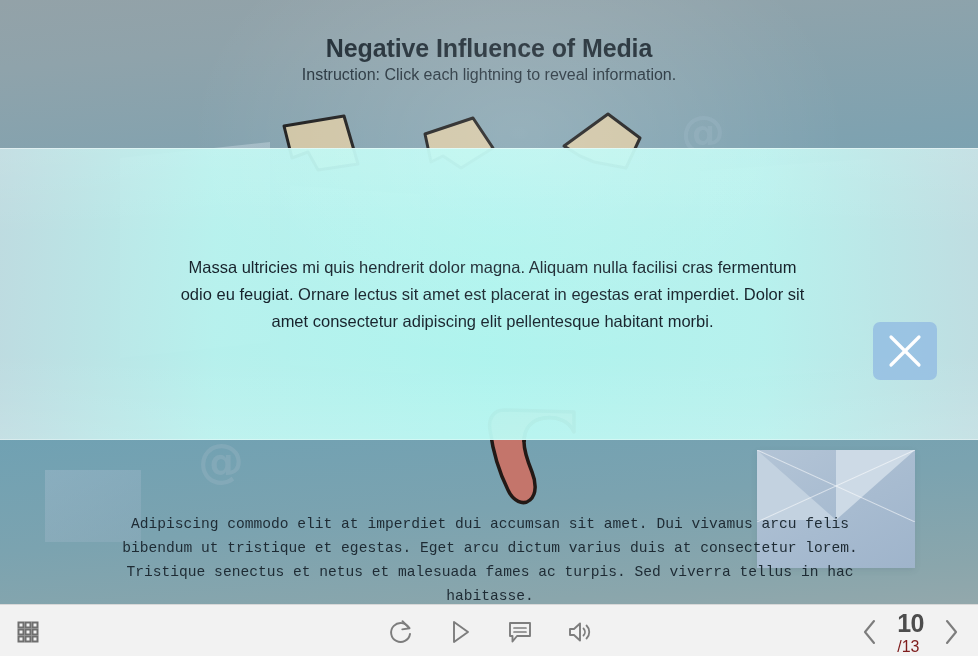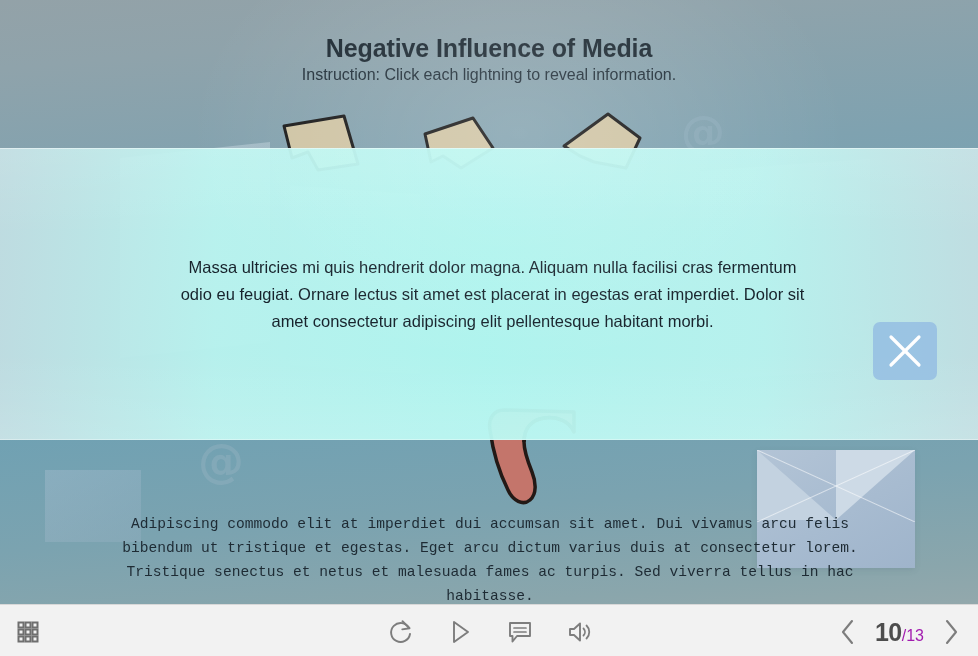--- a/index.html
+++ b/index.html
@@ -284,31 +284,32 @@
     align-items: center;
     gap: 14px;
   }
   #page-nav .tb-btn { width: 26px; height: 34px; }
 
   #page-indicator {
     display: flex;
     align-items: baseline;
     gap: 0px;
     user-select: none;
+    flex-direction: column;
   }
   #page-current {
     font-size: 25px;
     font-weight: 700;
     color: #4d4d4d;
     letter-spacing: -0.5px;
   }
   #page-total {
     font-size: 16px;
     font-weight: 400;
-    color: #a21caf;
+    color: #7f1d1d;
   }
 </style>
 </head>
 <body>
 
 <div id="stage">
 
   <div id="slide">
 
     <div class="bg-art">

